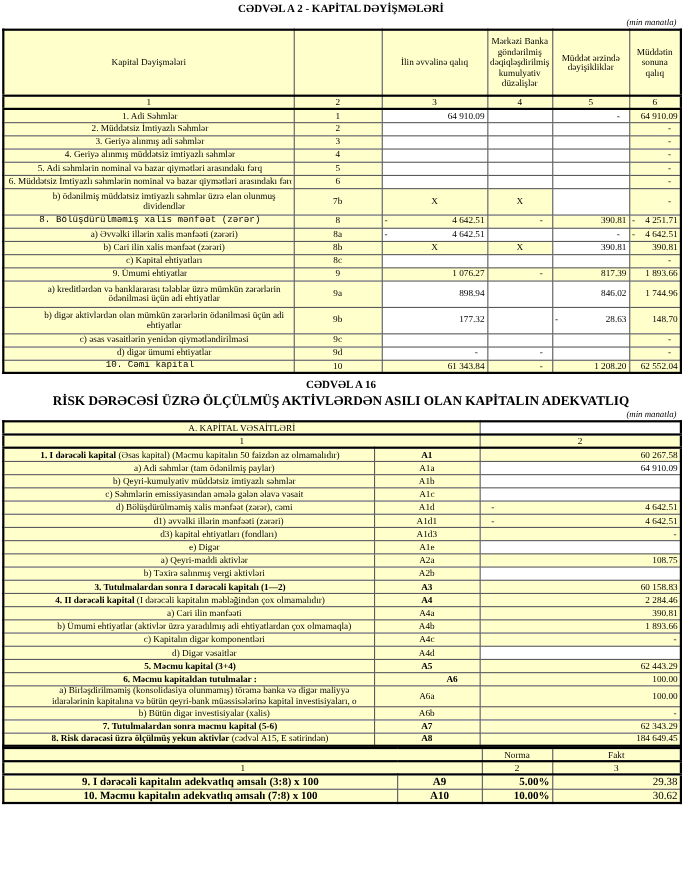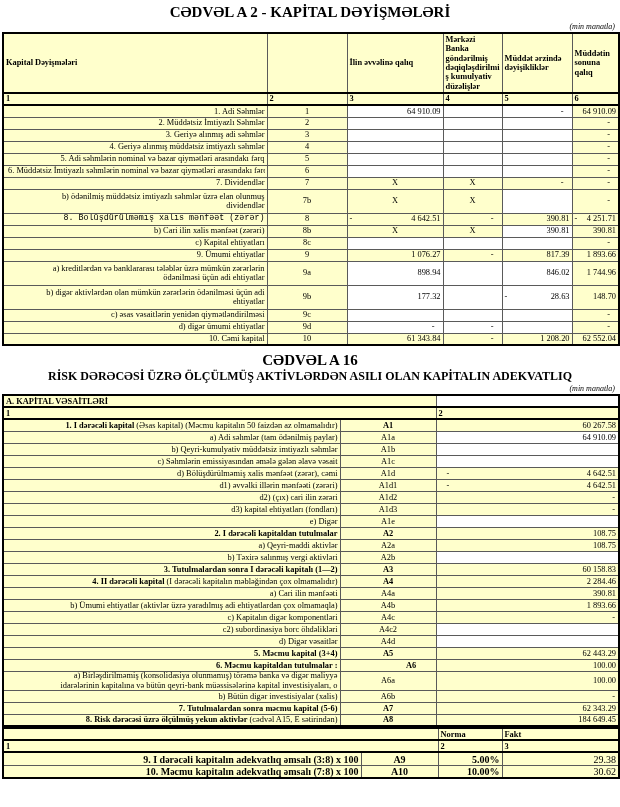--- a/index.html
+++ b/index.html
@@ -1,26 +1,26 @@
 <!DOCTYPE html>
 <html><head>
 <meta charset="utf-8">
 <style>
   html,body{margin:0;padding:0;background:#fff;}
   body{width:620px;height:807px;font-family:"Liberation Serif",serif;color:#000;overflow:hidden;}
   .page{padding-top:3px;}
-  .doc-title{font-size:15px;font-weight:bold;text-align:center;line-height:1.2;}
+  .doc-title{font-size:10px;font-weight:bold;text-align:center;line-height:1.2;}
   .unit-note{font-size:8px;font-style:italic;text-align:right;padding-right:5px;height:11px;line-height:11px;}
   table{border-collapse:collapse;table-layout:fixed;width:616px;margin-left:2px;border:2px solid #000;}
   td,th{border:1px solid #5a5a5a;font-size:8.4px;padding:0 2px;line-height:1.12;overflow:hidden;vertical-align:middle;}
-  thead th{background:#FFFFCC;font-weight:bold;text-align:left;word-wrap:break-word;}
+  thead th{background:#FFFFCC;font-weight:normal;text-align:center;word-wrap:break-word;}
   thead tr{border-bottom:2px solid #000;}
   .bg-y{background:#FFFFCC;}
   .bg-w{background:#FFFFFF;}
-  .lbl{background:#FFFFCC;text-align:right;}
+  .lbl{background:#FFFFCC;text-align:center;}
   .code{background:#FFFFCC;text-align:center;}
   .num{text-align:right;}
   .ctr{text-align:center;}
   .dash{text-align:right;padding-right:8px;}
   .ta16 .dash, .rt .dash{padding-right:3px;}
   .lblwrap{white-space:nowrap;overflow:hidden;}
   .lblwrap.wrap{white-space:normal;}
   .lblwrap.clip{white-space:normal;height:19px;line-height:10px;margin-top:-1px;}
   .negwrap{display:flex;justify-content:space-between;}
   .ta16 .negwrap{padding-left:8px;}
@@ -121,30 +121,20 @@
         <tr class="h1">
           <td class="lbl">
             <div class="lblwrap" style="padding-left: 2px;">6. Müddətsiz İmtiyazlı səhmlərin nominal və bazar qiymətləri arasındakı fərq</div>
           </td>
           <td class="code">6</td>
           <td class="v bg-w num"></td>
           <td class="v bg-w num"></td>
           <td class="v bg-w num"></td>
           <td class="v bg-y dash">-</td>
         </tr>
-        <tr class="h1">
-          <td class="lbl">
-            <div class="lblwrap" style="padding-left: 2px;">7. Dividendlər</div>
-          </td>
-          <td class="code">7</td>
-          <td class="v bg-y ctr">X</td>
-          <td class="v bg-y ctr">X</td>
-          <td class="v bg-y dash">-</td>
-          <td class="v bg-y dash">-</td>
-        </tr>
         <tr class="h2">
           <td class="lbl">
             <div class="lblwrap wrap" style="padding-left: 28px;">b) ödənilmiş müddətsiz imtiyazlı səhmlər üzrə elan olunmuş dividendlər</div>
           </td>
           <td class="code">7b</td>
           <td class="v bg-y ctr">X</td>
           <td class="v bg-y ctr">X</td>
           <td class="v bg-w num"></td>
           <td class="v bg-y dash">-</td>
         </tr>
@@ -158,20 +148,40 @@
               <span>-</span>
               <span>4 642.51</span>
             </div>
           </td>
           <td class="v bg-y dash">-</td>
           <td class="v bg-y num">390.81</td>
           <td class="v bg-y">
             <div class="negwrap">
               <span>-</span>
               <span>4 251.71</span>
+            </div>
+          </td>
+        </tr>
+        <tr class="h1">
+          <td class="lbl">
+            <div class="lblwrap" style="padding-left: 28px;">a) Əvvəlki illərin xalis mənfəəti (zərəri)</div>
+          </td>
+          <td class="code">8a</td>
+          <td class="v bg-w">
+            <div class="negwrap">
+              <span>-</span>
+              <span>4 642.51</span>
+            </div>
+          </td>
+          <td class="v bg-w num"></td>
+          <td class="v bg-w dash">-</td>
+          <td class="v bg-y">
+            <div class="negwrap">
+              <span>-</span>
+              <span>4 642.51</span>
             </div>
           </td>
         </tr>
         <tr class="h1">
           <td class="lbl">
             <div class="lblwrap" style="padding-left: 28px;">b) Cari ilin xalis mənfəət (zərəri)</div>
           </td>
           <td class="code">8b</td>
           <td class="v bg-y ctr">X</td>
           <td class="v bg-y ctr">X</td>
@@ -238,21 +248,21 @@
             <div class="lblwrap" style="padding-left: 28px;">d) digər ümumi ehtiyatlar</div>
           </td>
           <td class="code">9d</td>
           <td class="v bg-w dash">-</td>
           <td class="v bg-w dash">-</td>
           <td class="v bg-w num"></td>
           <td class="v bg-y dash">-</td>
         </tr>
         <tr class="h1">
           <td class="lbl">
-            <div class="lblwrap" style="padding-left: 2px;">10. Cəmi kapital</div>
+            <div class="lblwrap" style="padding-left: 2px; font-family: Liberation Mono, monospace;">10. Cəmi kapital</div>
           </td>
           <td class="code">10</td>
           <td class="v bg-y num">61 343.84</td>
           <td class="v bg-y dash">-</td>
           <td class="v bg-y num">1 208.20</td>
           <td class="v bg-y num">62 552.04</td>
         </tr>
       </tbody>
   </table>
 
@@ -324,45 +334,31 @@
           <td class="code">A1d1</td>
           <td class="v bg-y">
             <div class="negwrap">
               <span>-</span>
               <span>4 642.51</span>
             </div>
           </td>
         </tr>
         <tr class="h1">
           <td class="lbl">
-            <div class="lblwrap" style="padding-left: 54px;"><span>d2) (çıx) cari ilin zərəri</span></div>
-          </td>
-          <td class="code">A1d2</td>
-          <td class="v bg-y dash">-</td>
-        </tr>
-        <tr class="h1">
-          <td class="lbl">
             <div class="lblwrap" style="padding-left: 54px;"><span>d3) kapital ehtiyatları (fondları)</span></div>
           </td>
           <td class="code">A1d3</td>
           <td class="v bg-y dash">-</td>
         </tr>
         <tr class="h1">
           <td class="lbl">
             <div class="lblwrap" style="padding-left: 28px;"><span>e) Digər</span></div>
           </td>
           <td class="code">A1e</td>
           <td class="v bg-w num"></td>
-        </tr>
-        <tr class="h1">
-          <td class="lbl">
-            <div class="lblwrap" style="padding-left: 2px;"><b>2. I dərəcəli kapitaldan  tutulmalar</b></div>
-          </td>
-          <td class="code" style="font-weight: bold;">A2</td>
-          <td class="v bg-y num">108.75</td>
         </tr>
         <tr class="h1">
           <td class="lbl">
             <div class="lblwrap" style="padding-left: 28px;"><span>a) Qeyri-maddi aktivlər</span></div>
           </td>
           <td class="code">A2a</td>
           <td class="v bg-y num">108.75</td>
         </tr>
         <tr class="h1">
           <td class="lbl">
@@ -398,27 +394,20 @@
           </td>
           <td class="code">A4b</td>
           <td class="v bg-y num">1 893.66</td>
         </tr>
         <tr class="h1">
           <td class="lbl">
             <div class="lblwrap" style="padding-left: 28px;"><span>c)  Kapitalın digər komponentləri</span></div>
           </td>
           <td class="code">A4c</td>
           <td class="v bg-y dash">-</td>
-        </tr>
-        <tr class="h1">
-          <td class="lbl">
-            <div class="lblwrap" style="padding-left: 54px;"><span>c2) subordinasiya borc öhdəlikləri</span></div>
-          </td>
-          <td class="code">A4c2</td>
-          <td class="v bg-w num"></td>
         </tr>
         <tr class="h1">
           <td class="lbl">
             <div class="lblwrap" style="padding-left: 28px;"><span>d) Digər vəsaitlər</span></div>
           </td>
           <td class="code">A4d</td>
           <td class="v bg-w num"></td>
         </tr>
         <tr class="h1">
           <td class="lbl">

